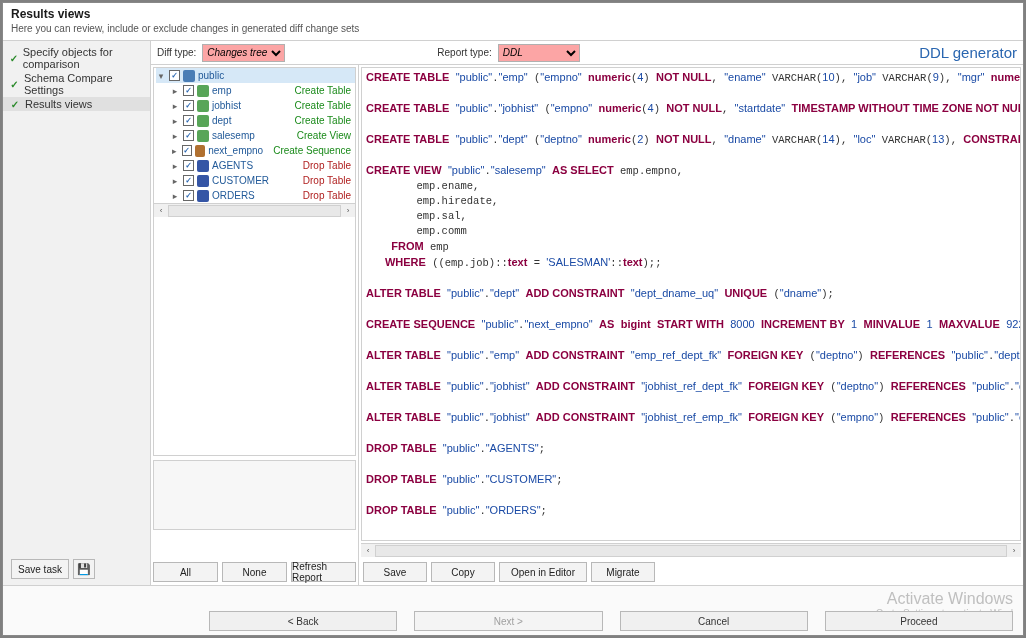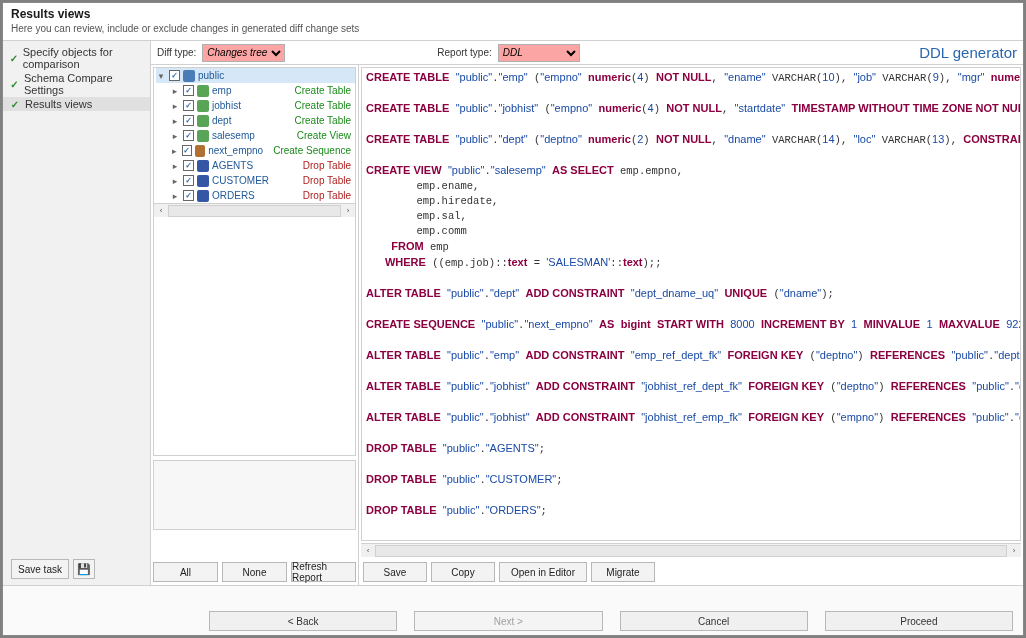--- a/index.html
+++ b/index.html
@@ -260,20 +260,24 @@
   </div>
 
   <div class="save-row">
     <div class="btn">Save task</div>
     <div class="btn iconbtn">
       <span>💾</span>
     </div>
   </div>
 
   <div class="footer-space">
+    <div class="wm">
+      <div class="big">Activate Windows</div>
+      <div class="sm">Go to Settings to activate Wind</div>
+    </div>
     <div class="wizard-btns">
       <div class="wbtn">&lt; Back</div>
       <div class="wbtn disabled">Next &gt;</div>
       <div class="wbtn">Cancel</div>
       <div class="wbtn">Proceed</div>
     </div>
   </div>
 
 </div>
 

